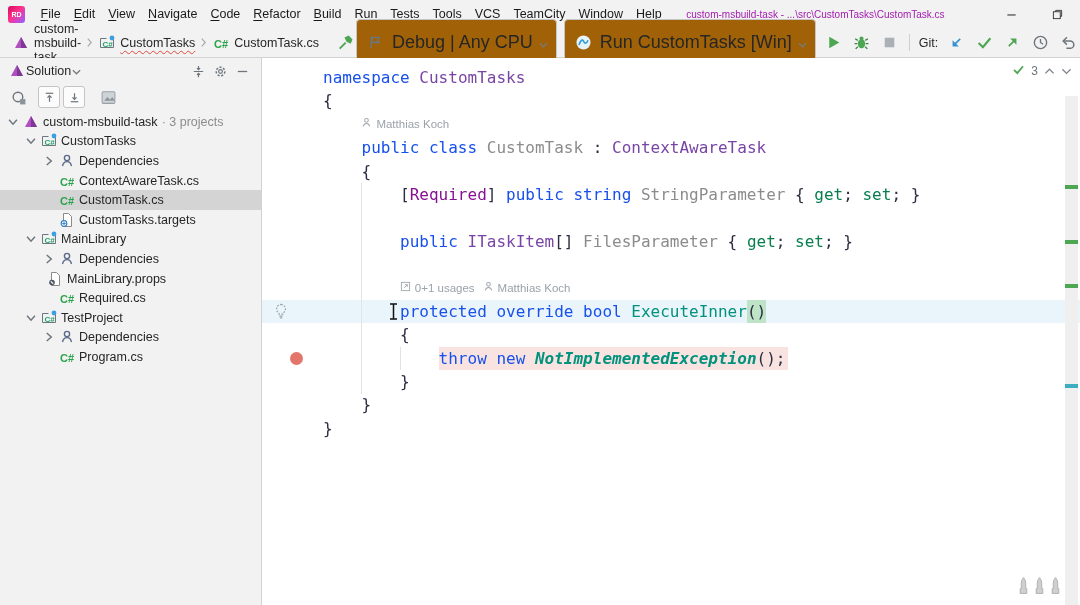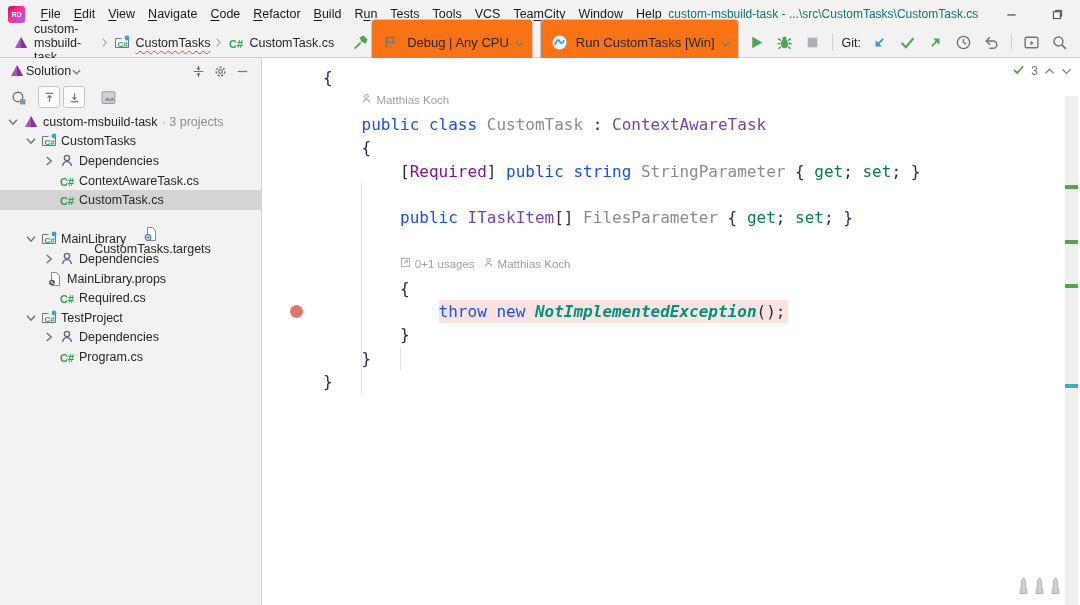--- a/index.html
+++ b/index.html
@@ -8,37 +8,37 @@
   .app{width:1080px;height:605px;display:flex;flex-direction:column}
 
   
   .titlebar{height:28px;background:#F2F2F2;display:flex;align-items:center;flex:0 0 auto}
   .logo{width:17px;height:17px;border-radius:3px;margin:0 9px 0 8px;flex:0 0 auto;
         background:linear-gradient(135deg,#DD1265 10%,#FF318C 45%,#9D5CFF 95%);
         color:#fff;font-size:7px;font-weight:bold;display:flex;align-items:center;justify-content:center}
   .menubar{display:flex;align-items:flex-start;height:28px}
   .menu-item{padding:0 6.5px;font-size:12.5px;color:#1A1A1A;line-height:28px;cursor:default;white-space:nowrap}
   .menu-item u{text-decoration:underline;text-underline-offset:2px}
-  .win-title{font-size:12px;color:#0f766e;white-space:nowrap}
+  .win-title{font-size:10px;color:#a21caf;margin-left:18px;white-space:nowrap}
   .win-controls{margin-left:auto;display:flex;height:28px}
   .win-btn{width:46px;height:28px;display:flex;align-items:center;justify-content:center}
 
   
   .toolbar{height:29px;background:#F2F2F2;border-bottom:1px solid #D2D2D2;display:flex;
            align-items:center;padding:0 10px;flex:0 0 auto}
   .crumbs{display:flex;align-items:center;font-size:12.5px;color:#262626}
   .crumb{display:flex;align-items:center;gap:4px;padding:0 2px}
   .crumb .ticon{margin-right:1px}
   .crumb-sep{display:flex;align-items:center;padding:0 3px}
   .squiggle{text-decoration:underline;text-decoration-style:wavy;text-decoration-color:#DD4A3F;
             text-decoration-thickness:1px;text-underline-offset:3px}
   .hammer-btn{margin-left:14px}
   .tb-right{margin-left:auto;display:flex;align-items:center;gap:7px}
-  .combo{height:21px;border:1px solid #C6C6C6;border-radius:4px;background:#f97316;display:flex;
-         align-items:center;gap:6px;padding:12px 8px;font-size:13px;color:#262626;white-space:nowrap}
+  .combo{height:21px;border:1px solid #C6C6C6;border-radius:4px;background:#a16207;display:flex;
+         align-items:center;gap:6px;padding:12px 8px;font-size:18px;color:#262626;white-space:nowrap}
   .tb-icon{width:21px;height:21px;display:flex;align-items:center;justify-content:center;flex:0 0 auto}
   .tb-icon svg{width:17px;height:17px}
   .tb-sep{width:1px;height:17px;background:#D0D0D0;margin:0 2px}
   .git-label{font-size:12.5px;color:#262626;margin-right:1px}
 
   
   .main{flex:1;display:flex;min-height:0}
 
   
   .panel{width:261px;flex:0 0 auto;border-right:1px solid #D2D2D2;background:#F2F2F2;
@@ -377,21 +377,21 @@
           </div>
           <div class="tree-row selected" style="padding-left: 40px;">
             <span class="tv-chevron"></span>
             <span class="ticon">
               <svg viewBox="0 0 16 16">
                 <text x="1" y="12.5" font-size="11" font-weight="bold" fill="#2BA24C" font-family="sans-serif">C#</text>
               </svg>
             </span>
             <span class="tree-label">CustomTask.cs</span>
           </div>
-          <div class="tree-row" style="padding-left: 40px; flex-direction: column;">
+          <div class="tree-row" style="padding-left: 40px;">
             <span class="tv-chevron"></span>
             <span class="ticon">
               <svg viewBox="0 0 16 16">
                 <path d="M4.5 1.5h5l3 3v10h-8z" fill="#fff" stroke="#8A8A8A"></path>
                 <circle cx="5" cy="11.5" r="2.8" fill="#fff" stroke="#3B82C4" stroke-width="1.2"></circle>
                 <path d="M5 9.8v3.4M3.3 11.5h3.4" stroke="#3B82C4" fill="none"></path>
               </svg>
             </span>
             <span class="tree-label">CustomTasks.targets</span>
           </div>
@@ -480,20 +480,21 @@
                 <text x="1" y="12.5" font-size="11" font-weight="bold" fill="#2BA24C" font-family="sans-serif">C#</text>
               </svg>
             </span>
             <span class="tree-label">Program.cs</span>
           </div>
         </div>
     </aside>
 
     <section class="editor">
       <div class="code" id="code">
+          <div class="code-line"><span class="seg-kw">namespace</span><span class="seg-pl"> </span><span class="seg-type">CustomTasks</span></div>
           <div class="code-line"><span class="seg-pl">{</span></div>
           <div class="inlay-line" style="padding-left: 99.4px;">
             <span class="inlay-part">
               <span><svg width="11" height="11" viewBox="0 0 12 12">
                   <circle cx="6" cy="3.6" r="2" fill="none" stroke="#A2A8AE" stroke-width="1.1"></circle>
                   <path d="M2.5 10.3c.4-2.2 1.8-3.3 3.5-3.3s3.1 1.1 3.5 3.3" fill="none" stroke="#A2A8AE" stroke-width="1.1"></path>
                 </svg></span>
               <span>Matthias Koch</span>
             </span>
           </div>
@@ -512,20 +513,26 @@
               <span>0+1 usages</span>
             </span>
             <span class="inlay-part">
               <span><svg width="11" height="11" viewBox="0 0 12 12">
                   <circle cx="6" cy="3.6" r="2" fill="none" stroke="#A2A8AE" stroke-width="1.1"></circle>
                   <path d="M2.5 10.3c.4-2.2 1.8-3.3 3.5-3.3s3.1 1.1 3.5 3.3" fill="none" stroke="#A2A8AE" stroke-width="1.1"></path>
                 </svg></span>
               <span>Matthias Koch</span>
             </span>
           </div>
+          <div class="code-line current"><span class="g-bulb"><svg width="18" height="18" viewBox="0 0 16 16">
+                <path d="M8 2.2a4 4 0 012.6 7c-.5.5-.9.9-.9 1.6H6.3c0-.7-.4-1.1-.9-1.6A4 4 0 018 2.2z" fill="none" stroke="#9AA5AF" stroke-width="1.1" stroke-dasharray="1.6 1.2"></path>
+                <path d="M6.5 12.6h3M7 14.2h2" stroke="#9AA5AF" stroke-width="1.1" fill="none"></path>
+              </svg></span><span class="seg-pl">        </span><span class="seg-kw">protected</span><span class="seg-pl"> </span><span class="seg-kw">override</span><span class="seg-pl"> </span><span class="seg-kw">bool</span><span class="seg-pl"> </span><span class="seg-meth">ExecuteInner</span><span class="seg-match">()</span><span class="cursor"><svg width="9" height="17" viewBox="0 0 9 17">
+                <path d="M1 1h7M1 16h7M4.5 1v15" stroke="#111" stroke-width="1.5" fill="none"></path>
+              </svg></span></div>
           <div class="code-line"><span class="seg-pl">        {</span></div>
           <div class="code-line"><span class="g-bp"></span><span class="seg-pl">            </span><span class="hl-pink"><span class="seg-kw">throw</span><span class="seg-pl"> </span><span class="seg-kw">new</span><span class="seg-pl"> </span><span class="seg-exc">NotImplementedException</span><span class="seg-pl">();</span></span></div>
           <div class="code-line"><span class="seg-pl">        }</span></div>
           <div class="code-line"><span class="seg-pl">    }</span></div>
           <div class="code-line"><span class="seg-pl">}</span></div>
         </div>
       <div class="iguide" style="left:99px;top:125px;height:211px"></div>
       <div class="iguide" style="left:138px;top:289px;height:23px"></div>
       <div class="inspect">
         <span><svg width="13" height="13" viewBox="0 0 16 16">

